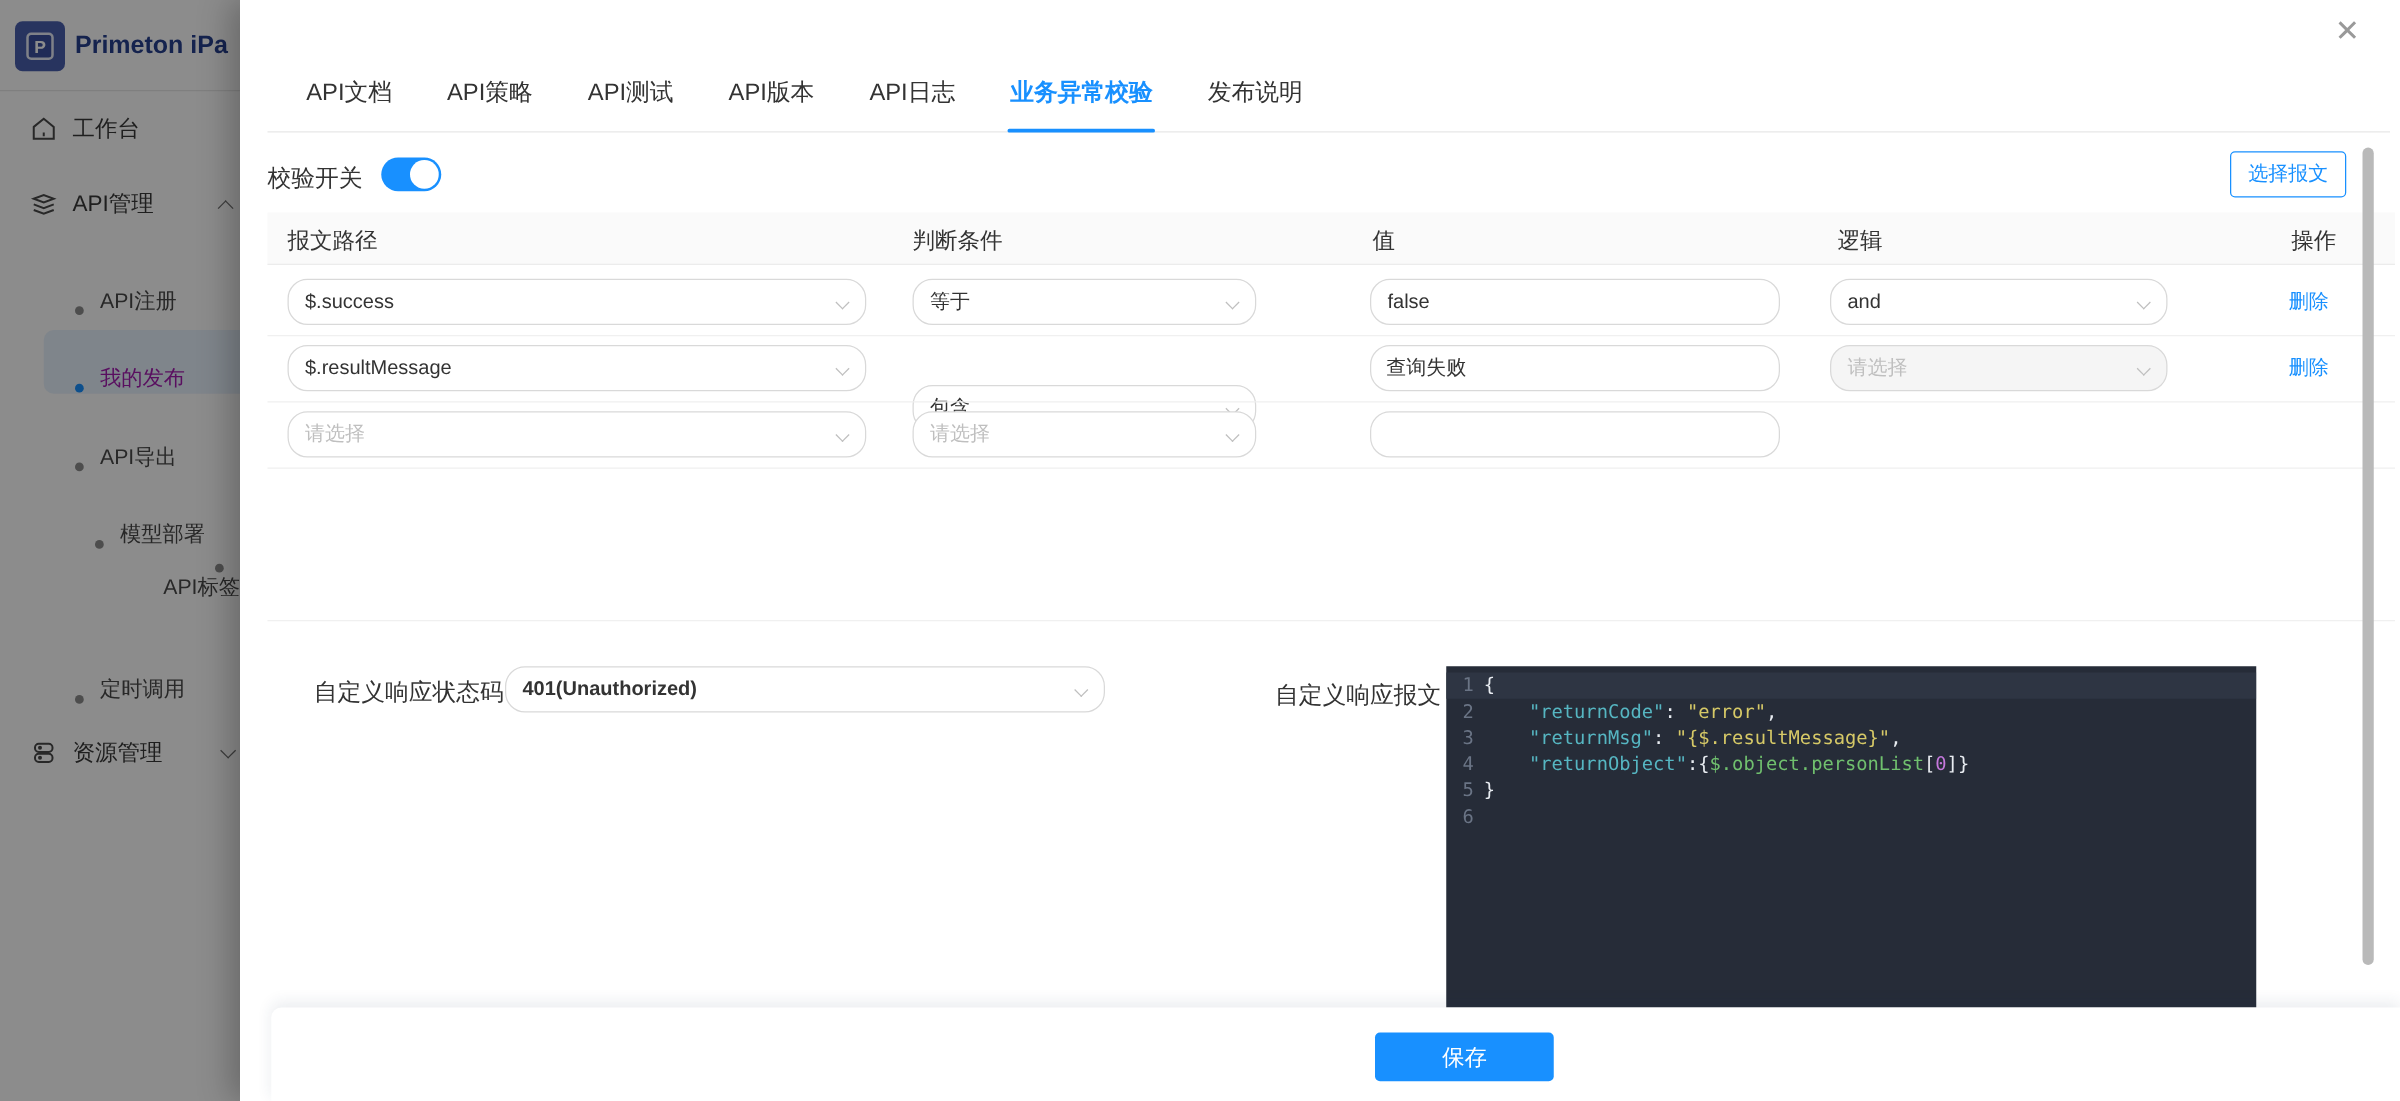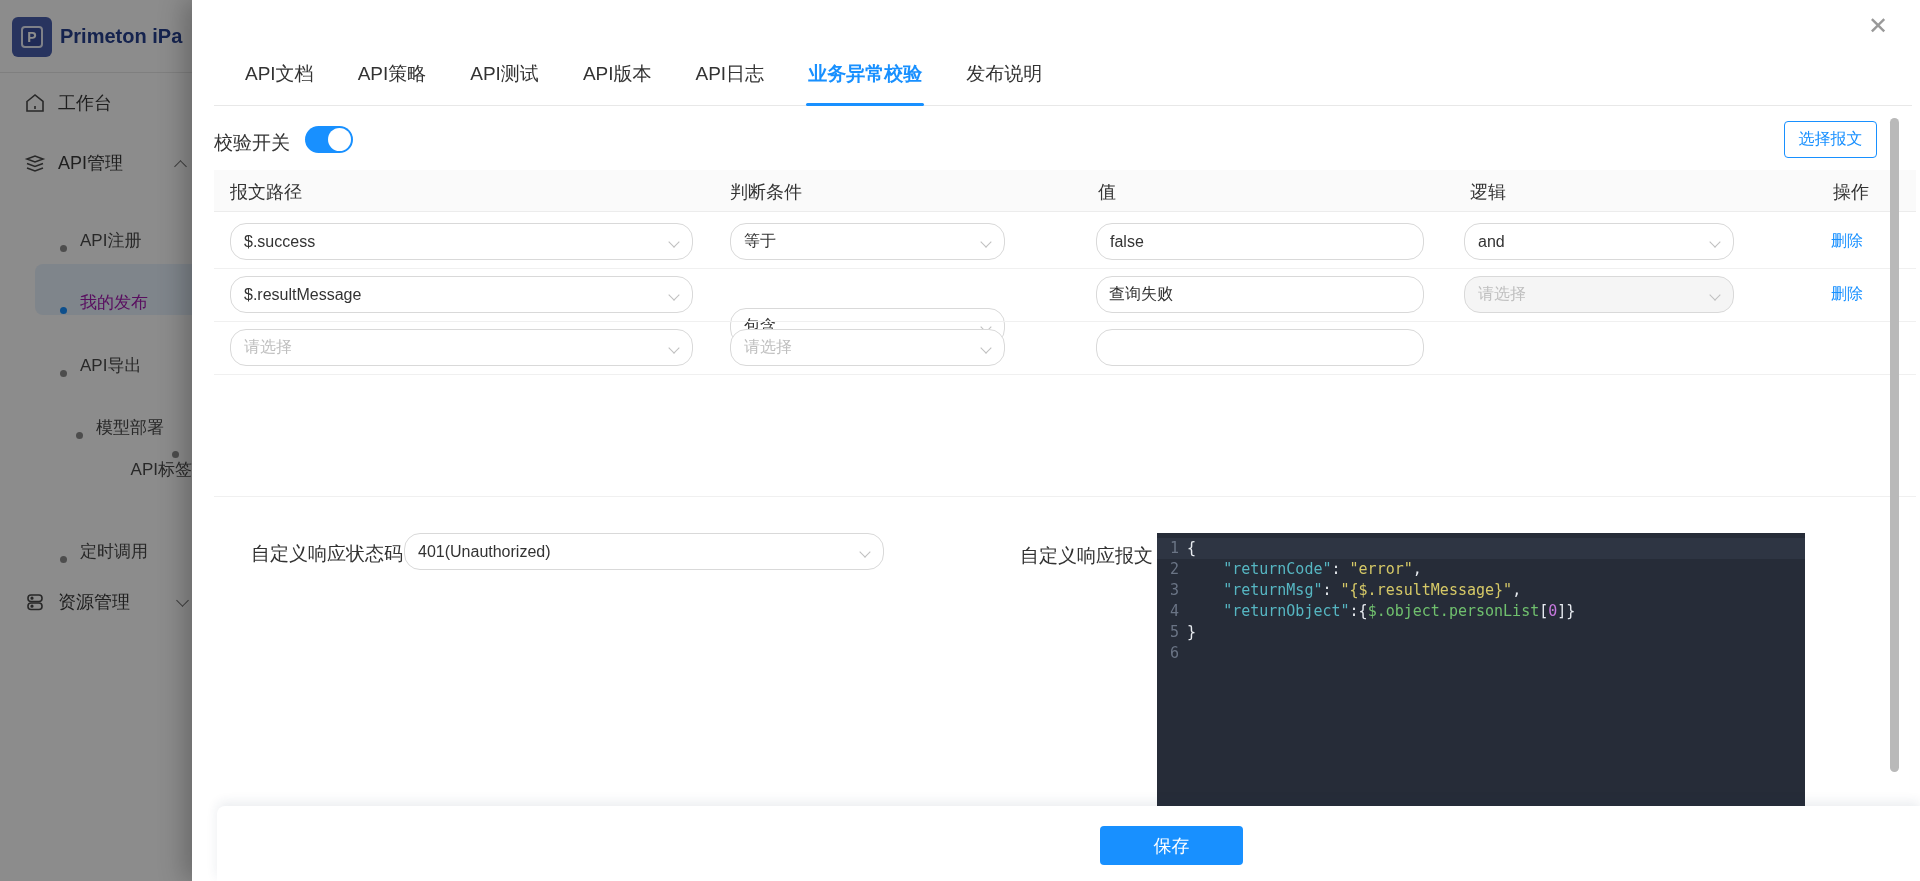--- a/index.html
+++ b/index.html
@@ -218,21 +218,21 @@
         <span class="ph">请选择</span>
           <span class="sc"></span>
       </div>
       <input class="inp" style="left: 904px; top: 329px; width: 328px;" value="">
     </div>
     <div class="row-line" style="top:374px;"></div>
 
     <div class="section-line"></div>
 
     <div class="form-label" style="left:59px; top:541px;">自定义响应状态码</div>
-    <div class="sel" style="left:212px; top:533px; width:480px;">
+    <div class="sel" style="left:212px; top:533px; width:480px;font-weight:bold;">
       <span>401(Unauthorized)</span>
         <span class="sc"></span>
     </div>
 
     <div class="form-label" style="left:828px; top:543px;">自定义响应报文</div>
 
     <div class="editor">
       <div class="code-line active">
         <span class="gut">1</span><span class="tok-punc">{</span>
       </div>

